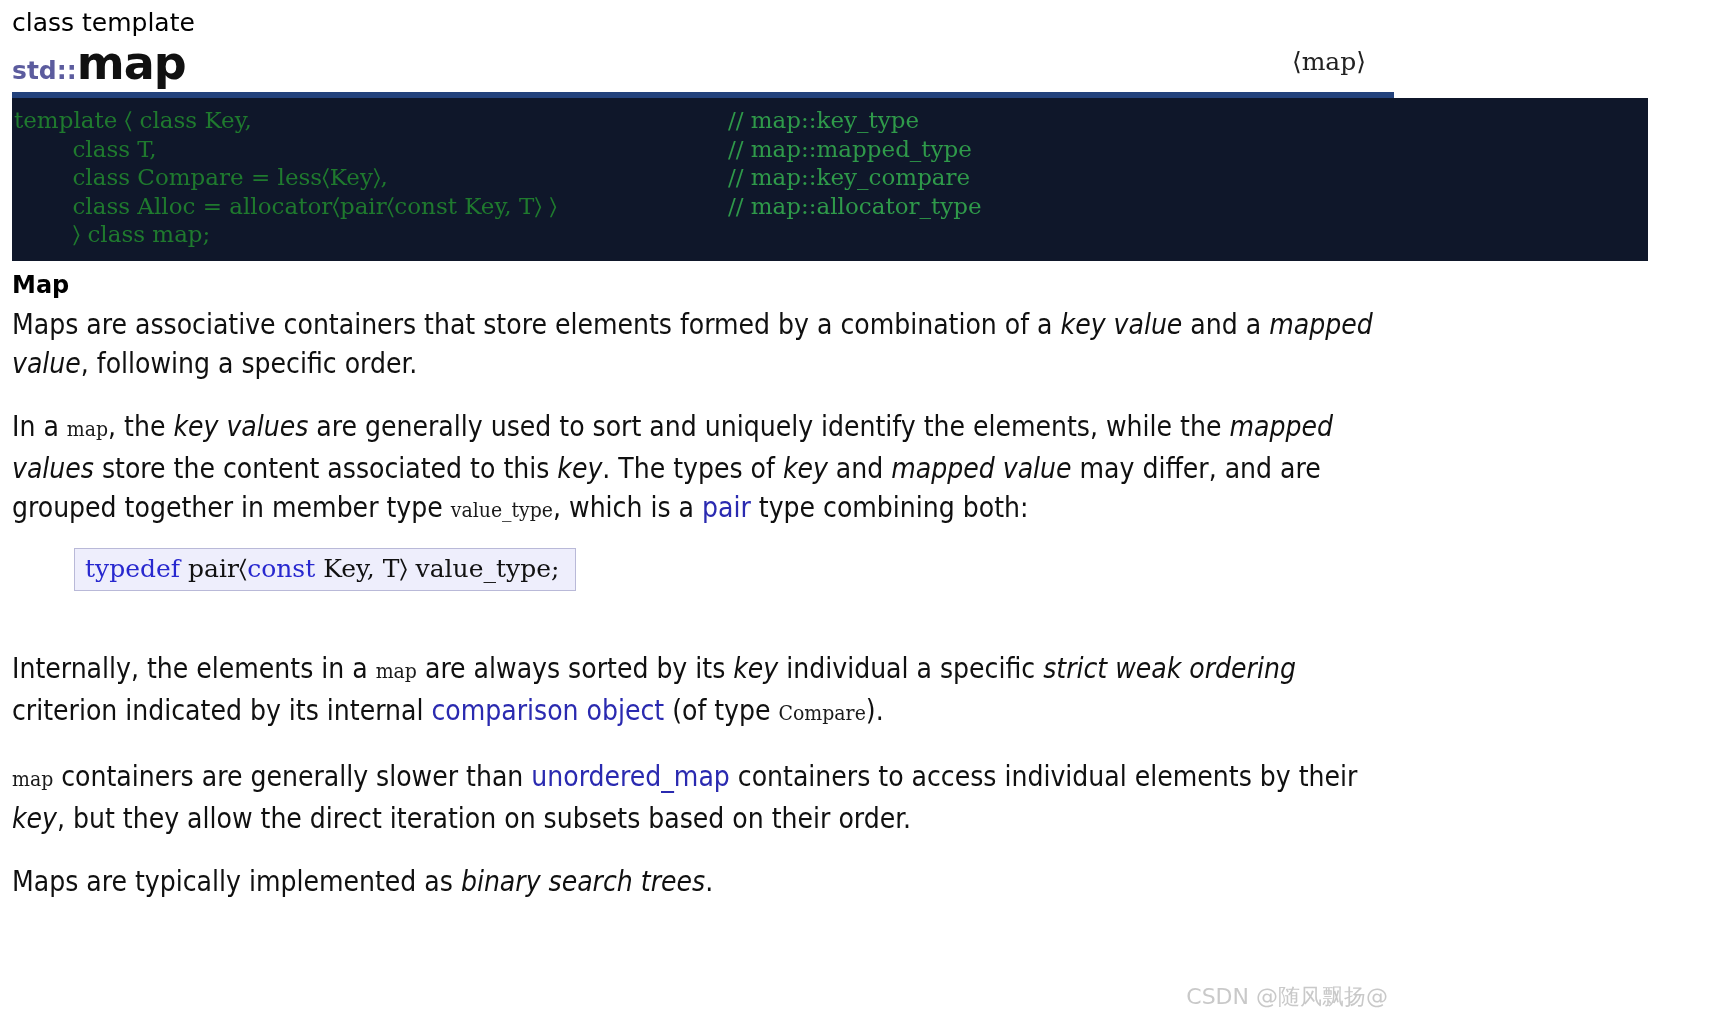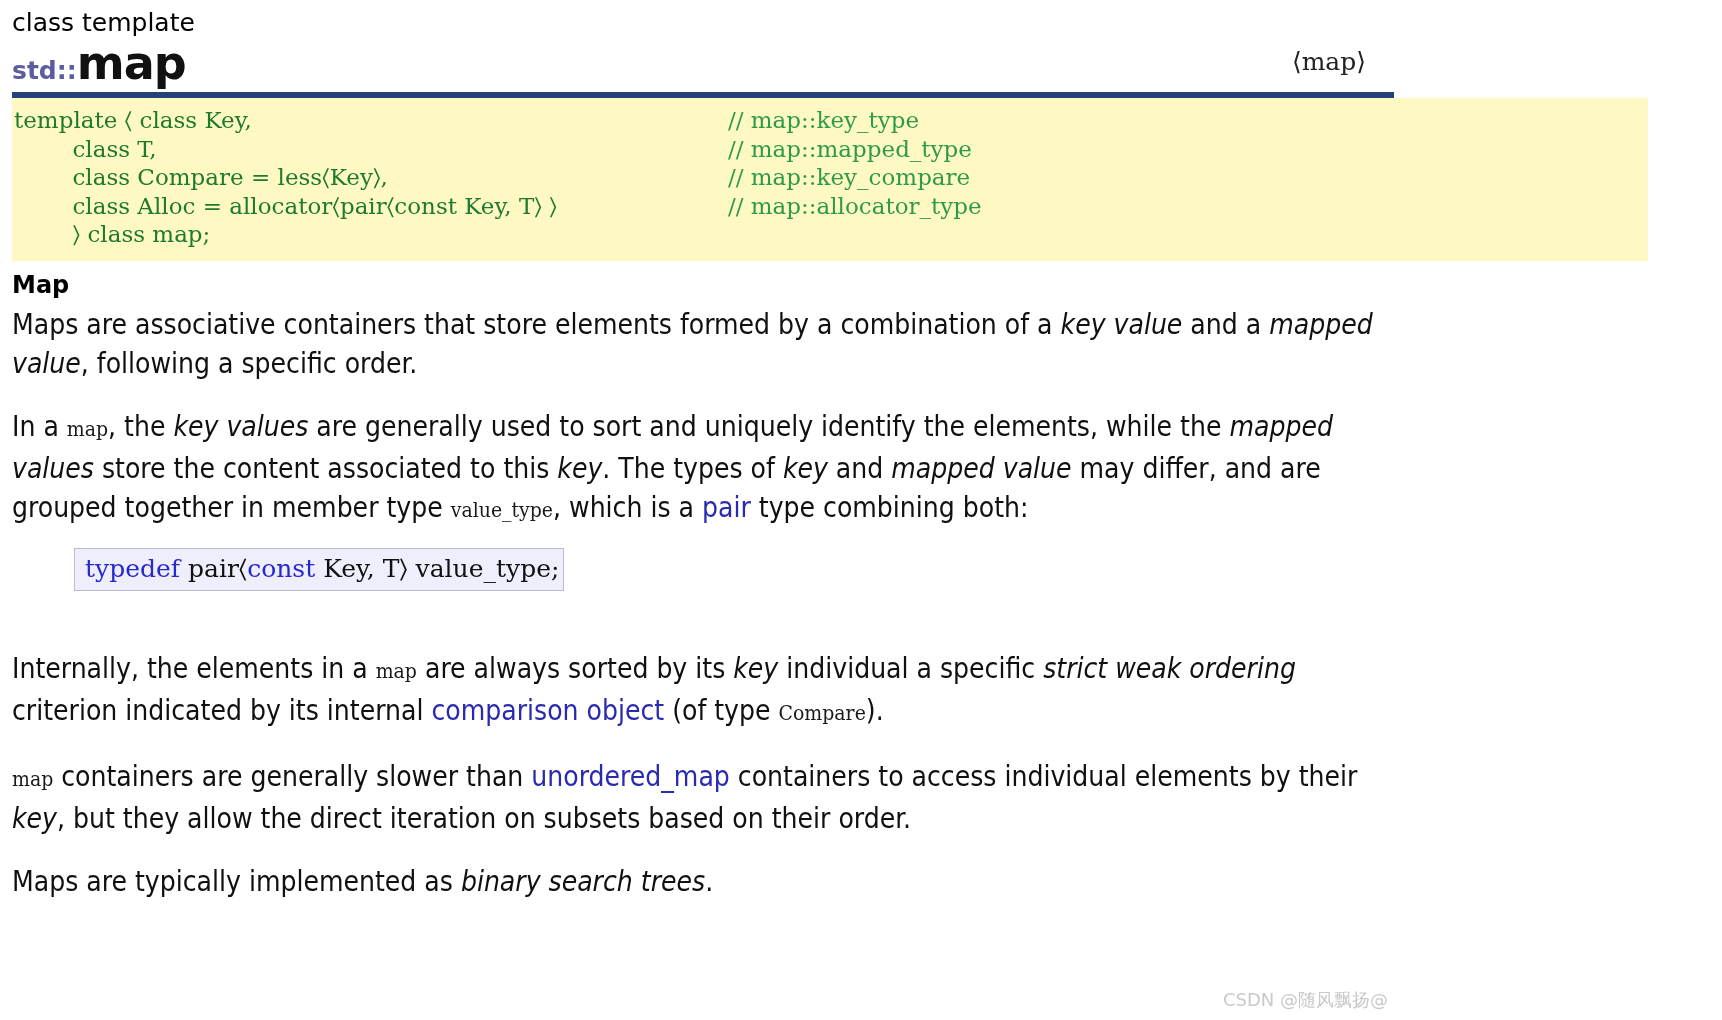--- a/index.html
+++ b/index.html
@@ -71,21 +71,21 @@
   .rule {
     margin: 6px 12px 0 12px;
     height: 6px;
     background: #23427c;
   }
 
   
   .sigblock {
     margin: 0 0 0 12px;
     width: 1636px;
-    background: #fef9c3;
+    background: #0f172a;
     padding: 8px 0 12px 0;
     box-sizing: border-box;
   }
   .sigline {
     font-family: "DejaVu Serif", serif;
     font-size: 23px;
     line-height: 28.5px;
     color: #1f7a2e;
     white-space: pre;
     display: flex;
@@ -141,36 +141,36 @@
   a.lnk.dark { color: #1c1c8f; }
 
   
   .typedef-wrap {
     margin: 0 0 58px 62px;
   }
   .typedef-box {
     display: inline-block;
     background: #eeeefc;
     border: 1px solid #b9b9d8;
-    padding: 5px 4px 6px 10px;
+    padding: 5px 16px 6px 10px;
     font-family: "DejaVu Serif", serif;
     font-size: 25px;
     line-height: 30px;
     color: #111111;
     white-space: pre;
   }
   .typedef-box .kw { color: #2828cf; }
 
   
   .watermark {
     position: absolute;
     right: 18px;
     bottom: 8px;
     font-family: "DejaVu Sans", sans-serif;
-    font-size: 18px;
+    font-size: 22px;
     color: #c9c9c9;
     white-space: nowrap;
   }
 </style>
 </head>
 <body>
 
 <div class="page">
 
   <div class="header">

